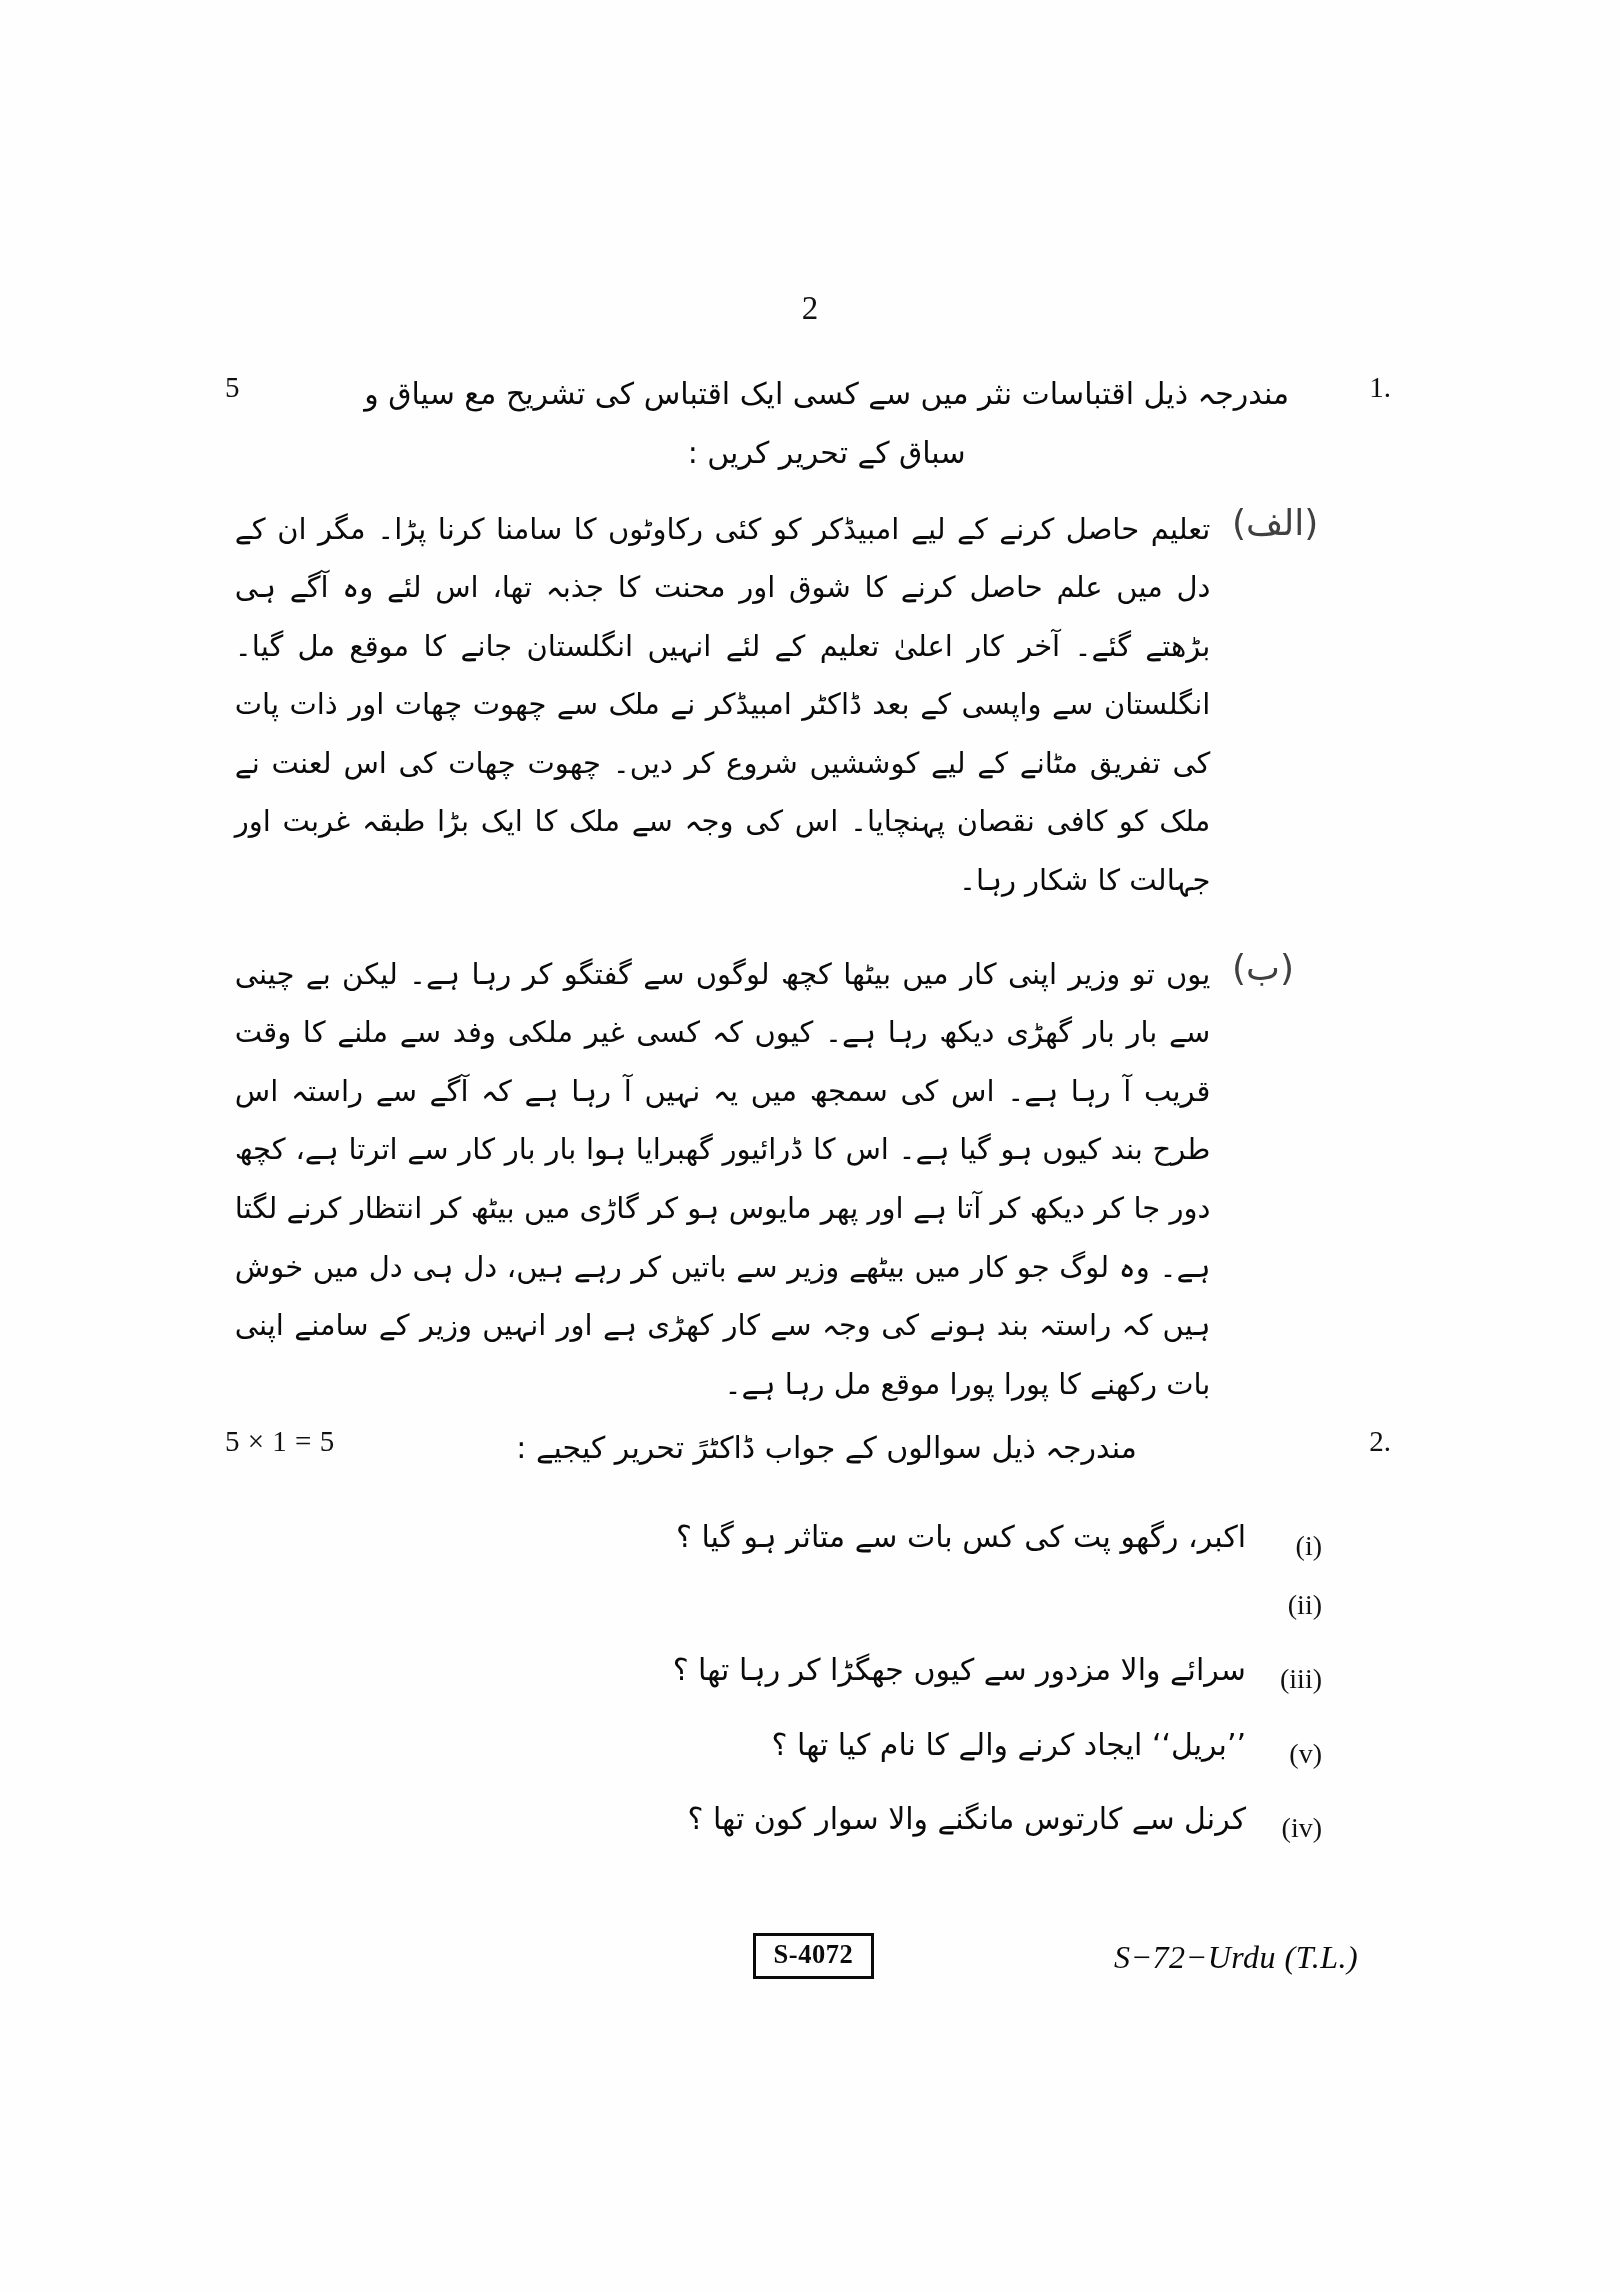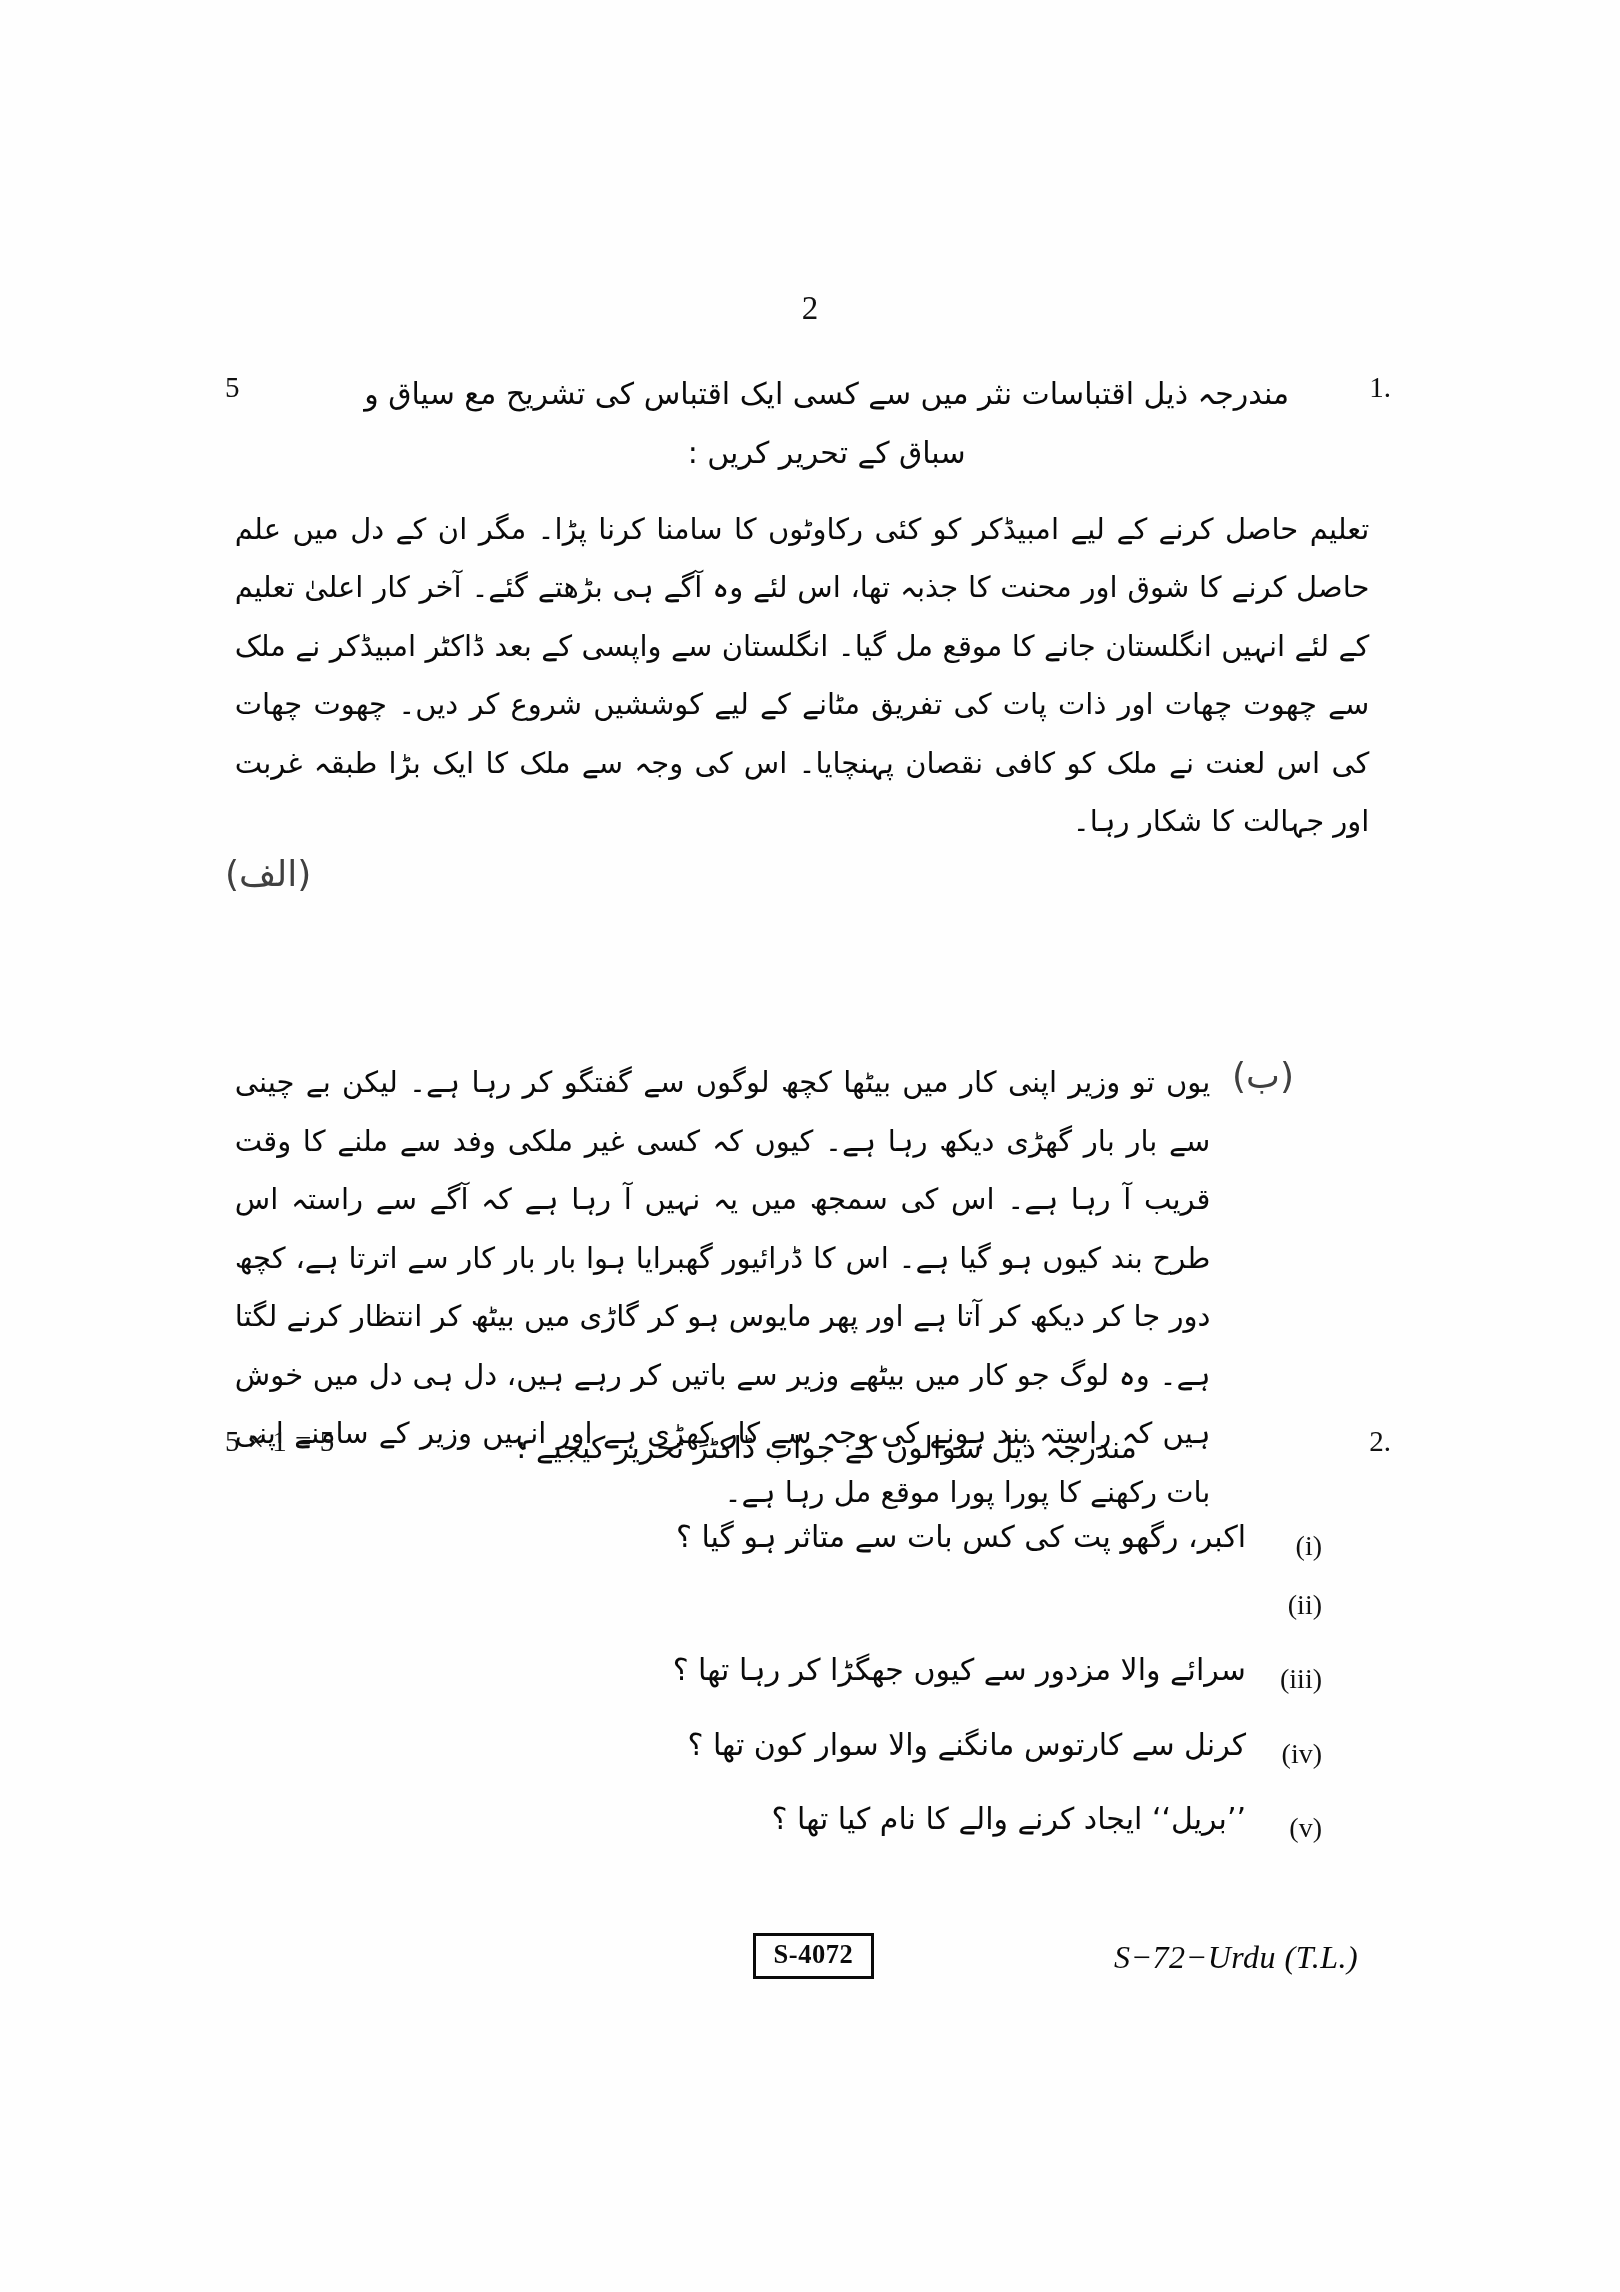--- a/index.html
+++ b/index.html
@@ -188,21 +188,21 @@
   <div class="page-number">2</div>
 
   <div class="qblock" style="top: 365px;">
 
     <div class="qrow">
       <div class="marks">5</div>
       <div class="urdu">مندرجہ ذیل اقتباسات نثر میں سے کسی ایک اقتباس کی تشریح مع سیاق و سباق کے تحریر کریں :</div>
       <div class="qnum">1.</div>
     </div>
 
-    <div class="passage-row" style="margin-top: 17.6px; flex-direction: column;">
+    <div class="passage-row" style="margin-top: 17.6px;">
       <div class="passage-body">
         <div class="urdu passage justify">تعلیم حاصل کرنے کے لیے امبیڈکر کو کئی رکاوٹوں کا سامنا کرنا پڑا۔ مگر ان کے دل میں علم حاصل کرنے کا شوق اور محنت کا جذبہ تھا، اس لئے وہ آگے ہی بڑھتے گئے۔ آخر کار اعلیٰ تعلیم کے لئے انہیں انگلستان جانے کا موقع مل گیا۔ انگلستان سے واپسی کے بعد ڈاکٹر امبیڈکر نے ملک سے چھوت چھات اور ذات پات کی تفریق مٹانے کے لیے کوششیں شروع کر دیں۔ چھوت چھات کی اس لعنت نے ملک کو کافی نقصان پہنچایا۔ اس کی وجہ سے ملک کا ایک بڑا طبقہ غربت اور جہالت کا شکار رہا۔</div>
       </div>
       <div class="passage-label">(الف)</div>
       <div class="qnum" style="flex:0 0 69px;"></div>
     </div>
 
     <div class="passage-row" style="margin-top: 35px;">
       <div class="passage-body">
         <div class="urdu passage justify">یوں تو وزیر اپنی کار میں بیٹھا کچھ لوگوں سے گفتگو کر رہا ہے۔ لیکن بے چینی سے بار بار گھڑی دیکھ رہا ہے۔ کیوں کہ کسی غیر ملکی وفد سے ملنے کا وقت قریب آ رہا ہے۔ اس کی سمجھ میں یہ نہیں آ رہا ہے کہ آگے سے راستہ اس طرح بند کیوں ہو گیا ہے۔ اس کا ڈرائیور گھبرایا ہوا بار بار کار سے اترتا ہے، کچھ دور جا کر دیکھ کر آتا ہے اور پھر مایوس ہو کر گاڑی میں بیٹھ کر انتظار کرنے لگتا ہے۔ وہ لوگ جو کار میں بیٹھے وزیر سے باتیں کر رہے ہیں، دل ہی دل میں خوش ہیں کہ راستہ بند ہونے کی وجہ سے کار کھڑی ہے اور انہیں وزیر کے سامنے اپنی بات رکھنے کا پورا پورا موقع مل رہا ہے۔</div>
@@ -237,29 +237,29 @@
 
       <div class="subq">
         <div class="spacer"></div>
         <div class="sub-text">سرائے والا مزدور سے کیوں جھگڑا کر رہا تھا ؟</div>
         <div class="sub-label">(iii)</div>
         <div style="flex:0 0 69px;"></div>
       </div>
 
       <div class="subq">
         <div class="spacer"></div>
+        <div class="sub-text">’’بریل‘‘ ایجاد کرنے والے کا نام کیا تھا ؟</div>
+        <div class="sub-label">(v)</div>
+        <div style="flex:0 0 69px;"></div>
+      </div>
+
+      <div class="subq">
+        <div class="spacer"></div>
         <div class="sub-text">کرنل سے کارتوس مانگنے والا سوار کون تھا ؟</div>
         <div class="sub-label">(iv)</div>
-        <div style="flex:0 0 69px;"></div>
-      </div>
-
-      <div class="subq">
-        <div class="spacer"></div>
-        <div class="sub-text">’’بریل‘‘ ایجاد کرنے والے کا نام کیا تھا ؟</div>
-        <div class="sub-label">(v)</div>
         <div style="flex:0 0 69px;"></div>
       </div>
 
     </div>
   </div>
 
   <div class="footer">
     <div class="code-box">S-4072</div>
     <div class="footer-title">S−72−Urdu (T.L.)</div>
   </div>

